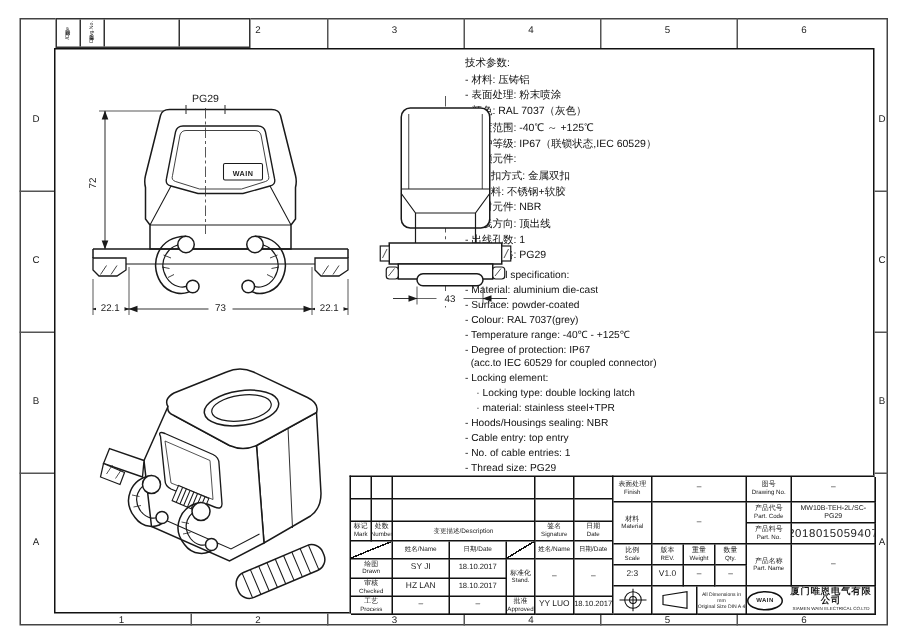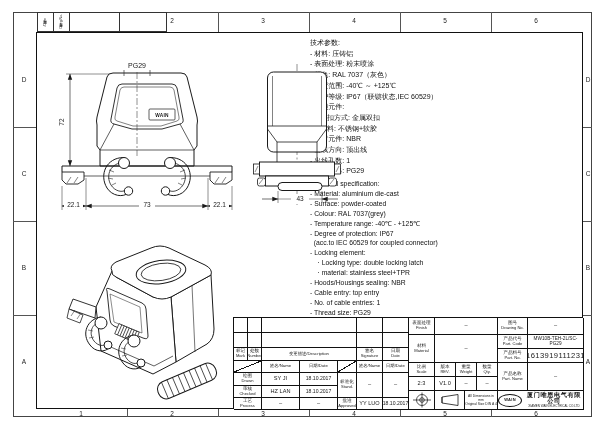--- a/index.html
+++ b/index.html
@@ -330,21 +330,21 @@
     <div class="tc val" style="left:26px;top:17px;width:63px;height:28px">–</div>
     <div class="tc lb2" style="left:89px;top:17px;width:30px;height:14px">
       <div class="cn">产品代号</div>
         <div class="en">Part. Code</div>
     </div>
     <div class="tc code" style="left:119px;top:17px;width:56px;height:14px">MW10B-TEH-2L/SC-PG29</div>
     <div class="tc lb2" style="left:89px;top:31px;width:30px;height:14px">
       <div class="cn">产品料号</div>
         <div class="en">Part. No.</div>
     </div>
-    <div class="tc big" style="left:119px;top:31px;width:56px;height:14px">1613919111231</div>
+    <div class="tc big" style="left:119px;top:31px;width:56px;height:14px">2018015059407</div>
 
     <div class="tc lb2" style="left:0;top:45px;width:26px;height:14px">
       <div class="cn">比例</div>
         <div class="en">Scale</div>
     </div>
     <div class="tc lb2" style="left:26px;top:45px;width:21px;height:14px">
       <div class="cn">版本</div>
         <div class="en">REV.</div>
     </div>
     <div class="tc lb2" style="left:47px;top:45px;width:21px;height:14px">

